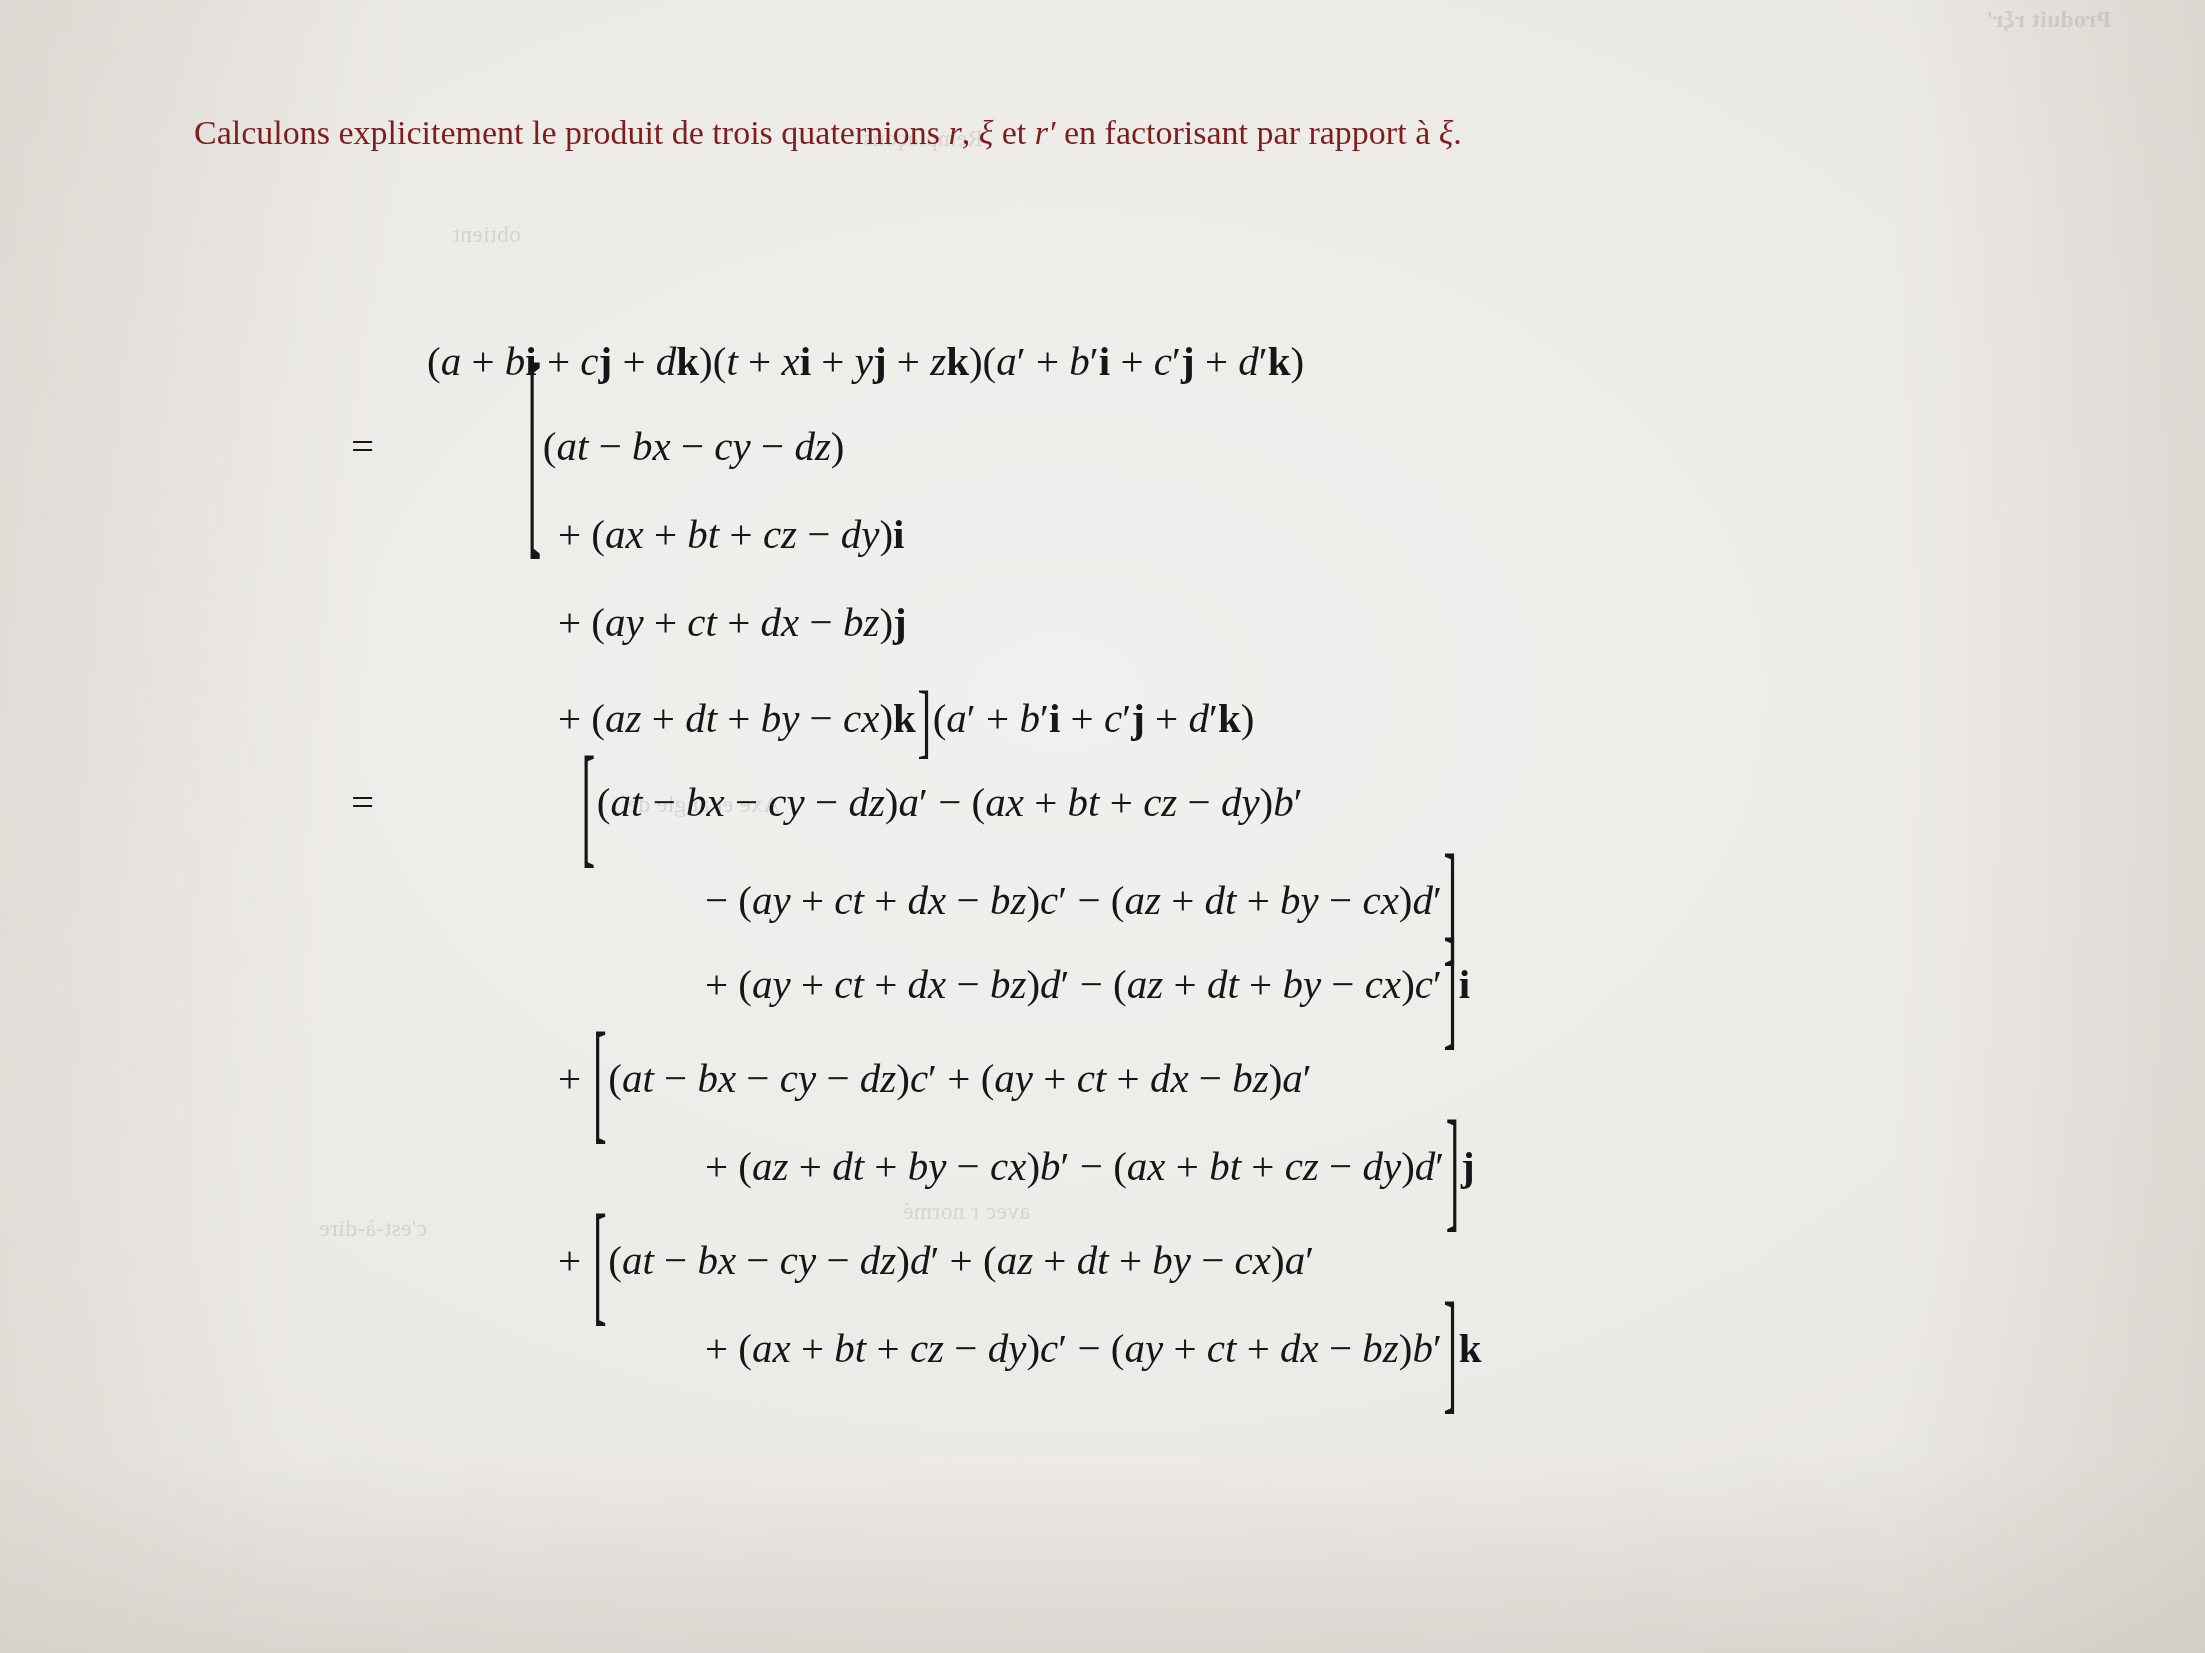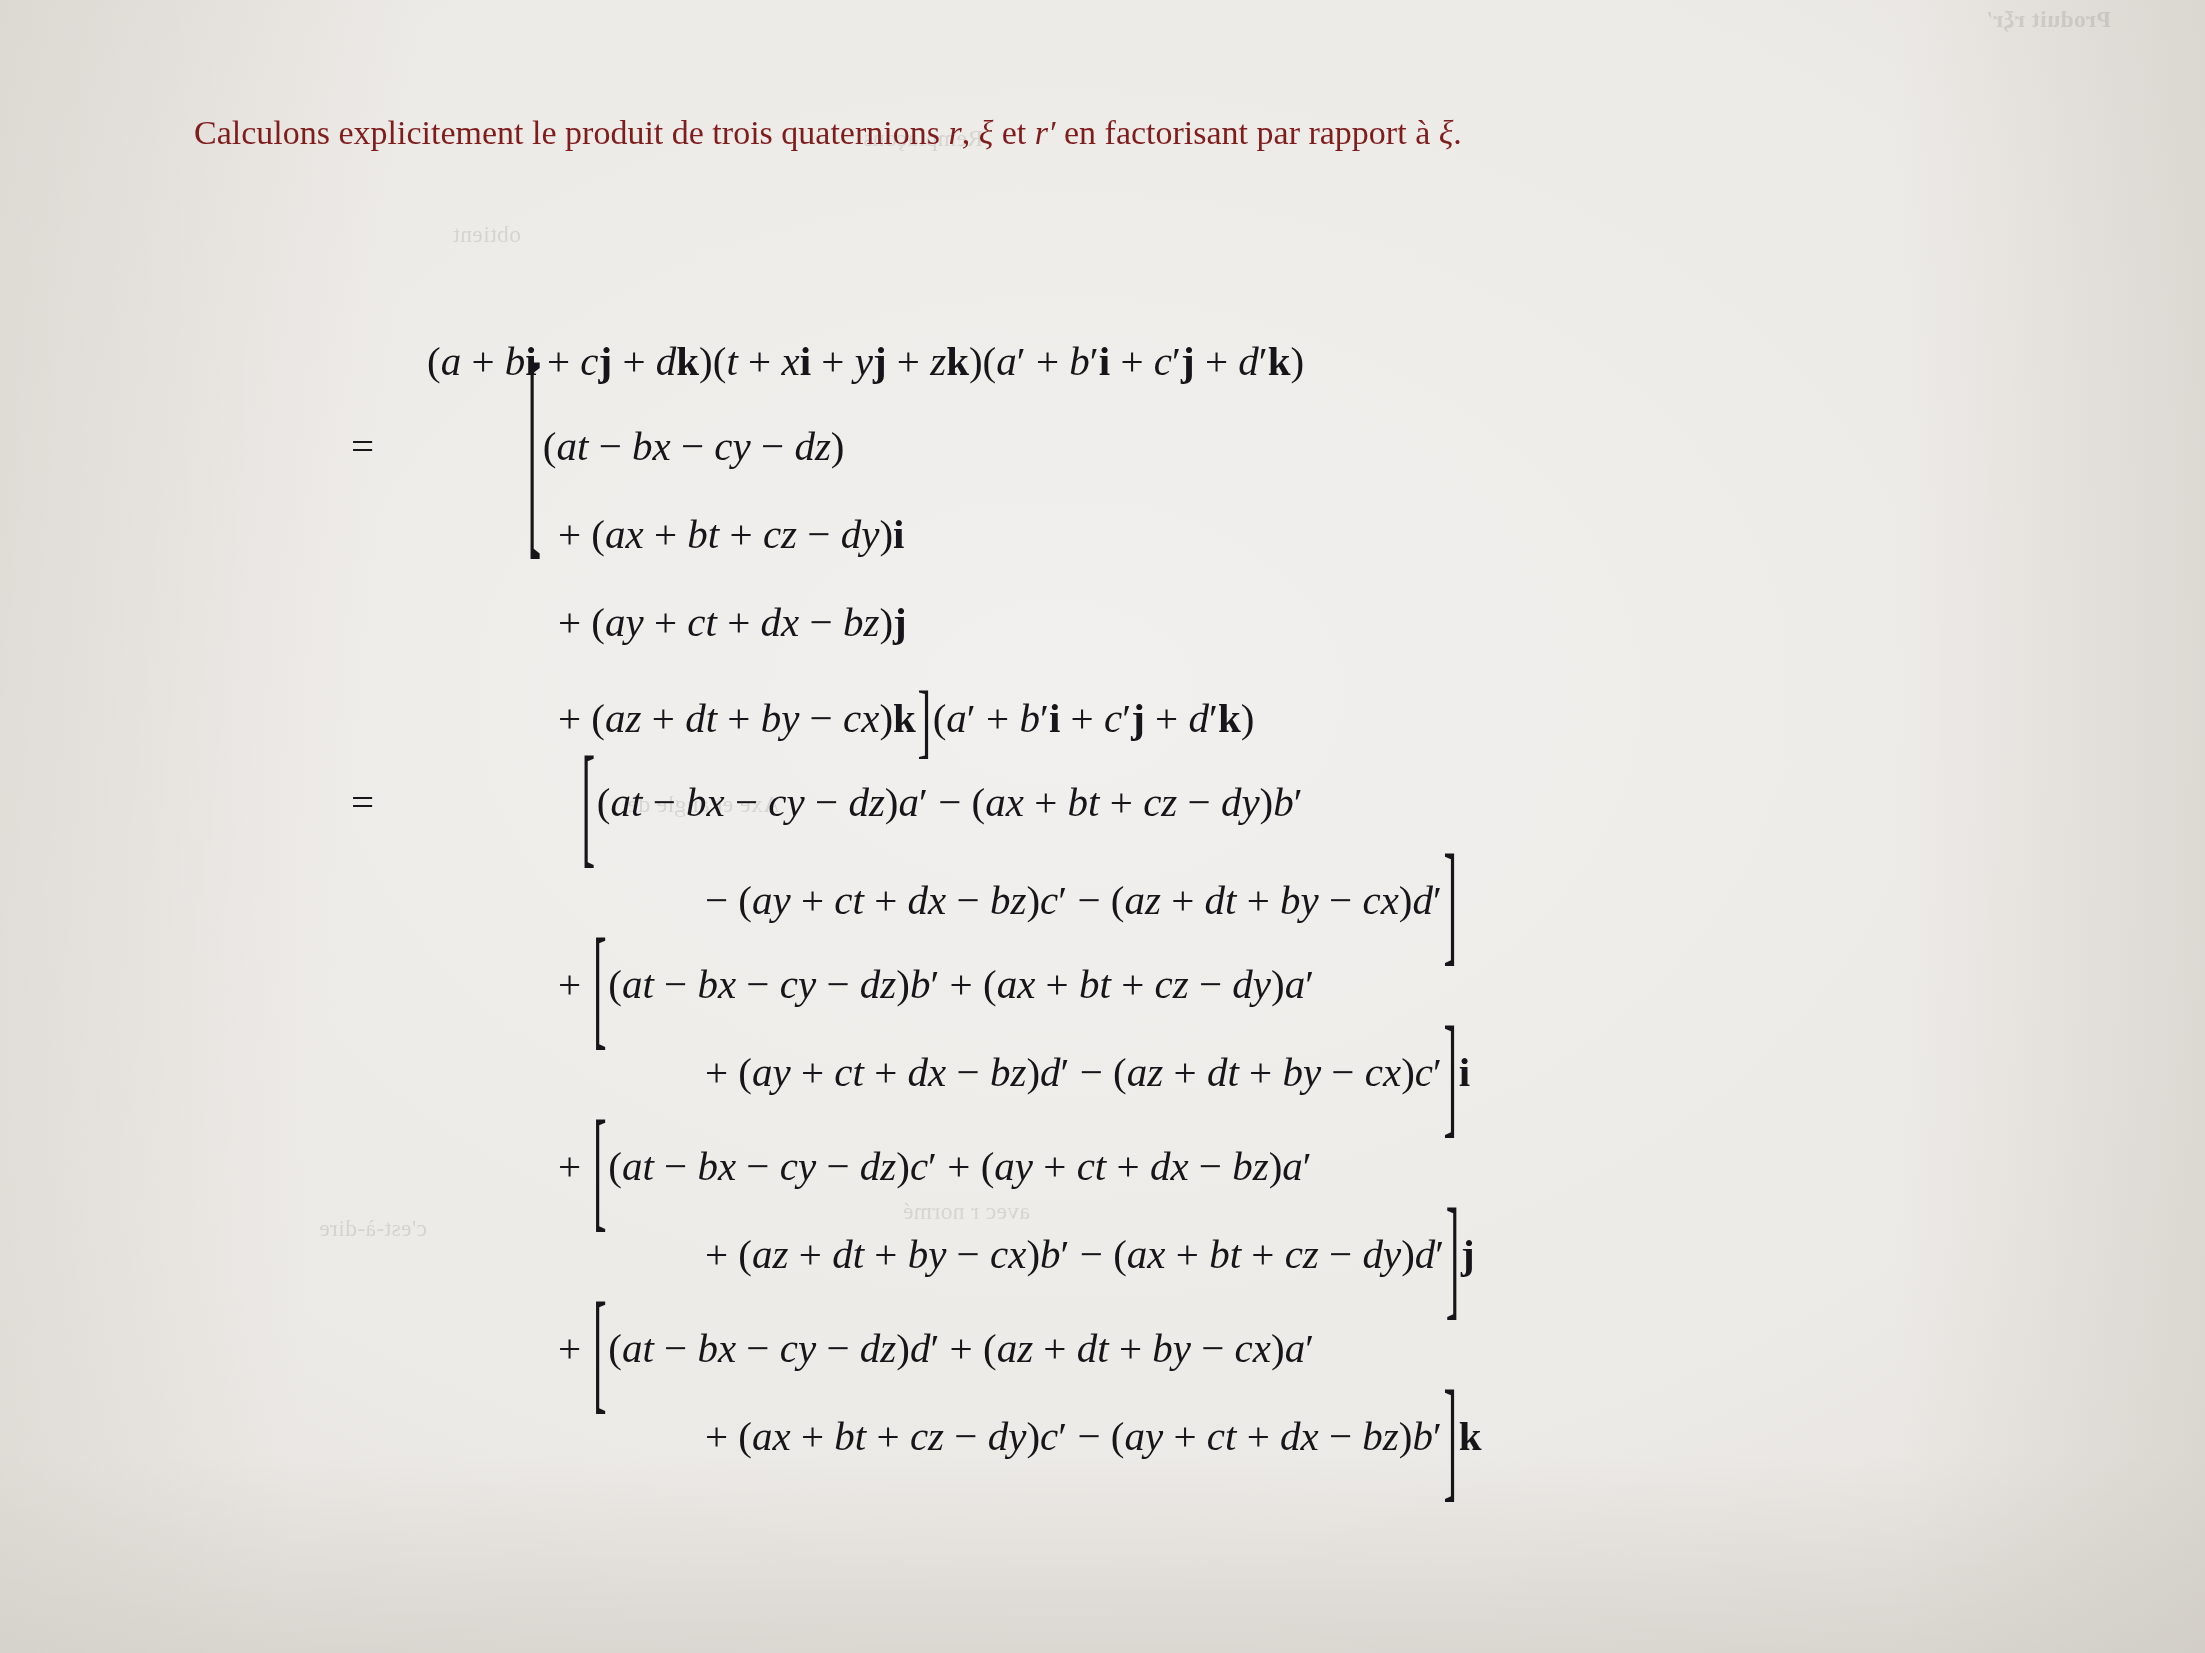--- a/index.html
+++ b/index.html
@@ -173,25 +173,20 @@
         <span class="lbrk tall">[</span>(<i class="v">at</i>&nbsp;−&nbsp;<i class="v">bx</i>&nbsp;−&nbsp;<i class="v">cy</i>&nbsp;−&nbsp;<i class="v">dz</i>)<i class="v">a</i>′&nbsp;−&nbsp;(<i class="v">ax</i>&nbsp;+&nbsp;<i class="v">bt</i>&nbsp;+&nbsp;<i class="v">cz</i>&nbsp;−&nbsp;<i class="v">dy</i>)<i class="v">b</i>′
       </span>
     </div>
 
     <div class="mrow" style="height:94px;">
       <span class="expr" style="left:705px; top:10px;">
         −&nbsp;(<i class="v">ay</i>&nbsp;+&nbsp;<i class="v">ct</i>&nbsp;+&nbsp;<i class="v">dx</i>&nbsp;−&nbsp;<i class="v">bz</i>)<i class="v">c</i>′&nbsp;−&nbsp;(<i class="v">az</i>&nbsp;+&nbsp;<i class="v">dt</i>&nbsp;+&nbsp;<i class="v">by</i>&nbsp;−&nbsp;<i class="v">cx</i>)<i class="v">d</i>′<span class="rbrk tall">]</span>
       </span>
     </div>
 
-    <div class="mrow" style="height:88px;">
-      <span class="expr" style="left:558px; top:0;">
-        +&nbsp;<span class="lbrk tall">[</span>(<i class="v">at</i>&nbsp;−&nbsp;<i class="v">bx</i>&nbsp;−&nbsp;<i class="v">cy</i>&nbsp;−&nbsp;<i class="v">dz</i>)<i class="v">b</i>′&nbsp;+&nbsp;(<i class="v">ax</i>&nbsp;+&nbsp;<i class="v">bt</i>&nbsp;+&nbsp;<i class="v">cz</i>&nbsp;−&nbsp;<i class="v">dy</i>)<i class="v">a</i>′
-      </span>
-    </div>
 
     <div class="mrow" style="height:94px;">
       <span class="expr" style="left:705px; top:0;">
         +&nbsp;(<i class="v">ay</i>&nbsp;+&nbsp;<i class="v">ct</i>&nbsp;+&nbsp;<i class="v">dx</i>&nbsp;−&nbsp;<i class="v">bz</i>)<i class="v">d</i>′&nbsp;−&nbsp;(<i class="v">az</i>&nbsp;+&nbsp;<i class="v">dt</i>&nbsp;+&nbsp;<i class="v">by</i>&nbsp;−&nbsp;<i class="v">cx</i>)<i class="v">c</i>′<span class="rbrk tall">]</span><b class="bf">i</b>
       </span>
     </div>
 
     <div class="mrow" style="height:88px;">
       <span class="expr" style="left:558px; top:0;">
         +&nbsp;<span class="lbrk tall">[</span>(<i class="v">at</i>&nbsp;−&nbsp;<i class="v">bx</i>&nbsp;−&nbsp;<i class="v">cy</i>&nbsp;−&nbsp;<i class="v">dz</i>)<i class="v">c</i>′&nbsp;+&nbsp;(<i class="v">ay</i>&nbsp;+&nbsp;<i class="v">ct</i>&nbsp;+&nbsp;<i class="v">dx</i>&nbsp;−&nbsp;<i class="v">bz</i>)<i class="v">a</i>′

